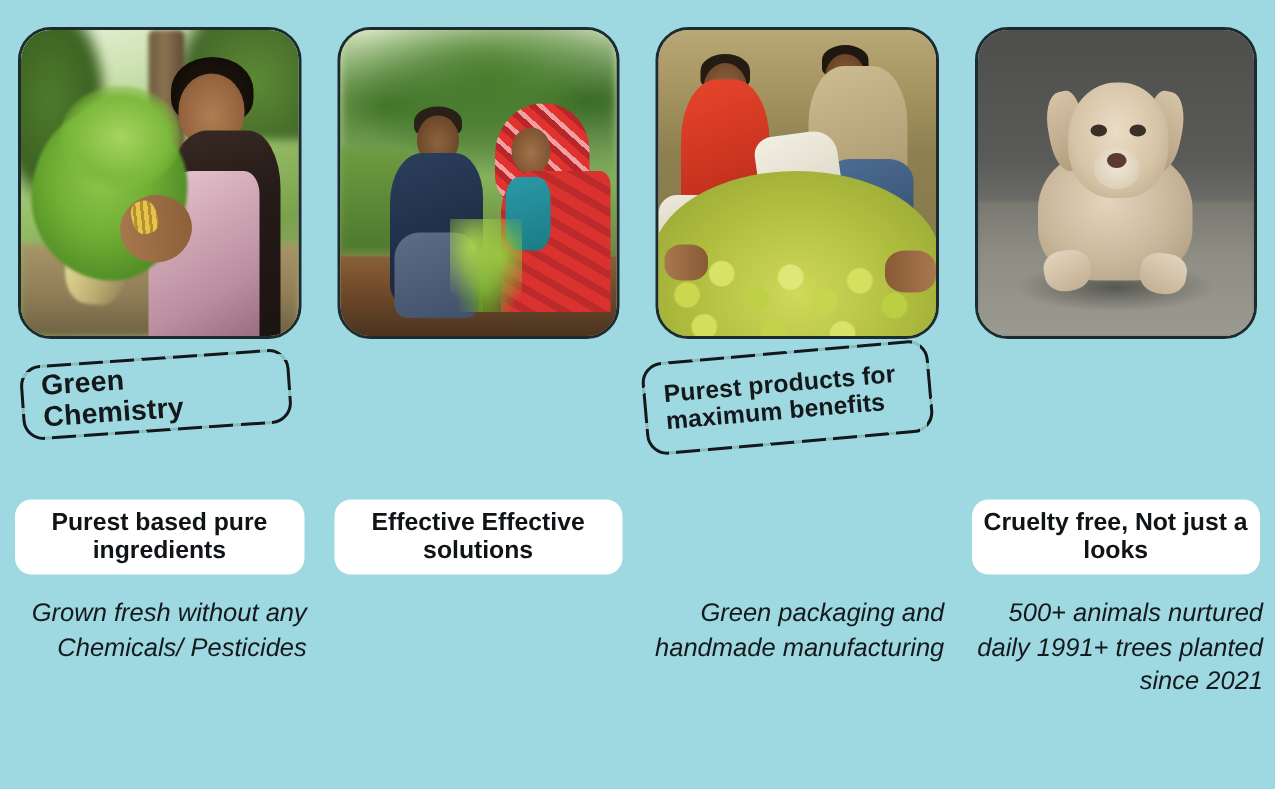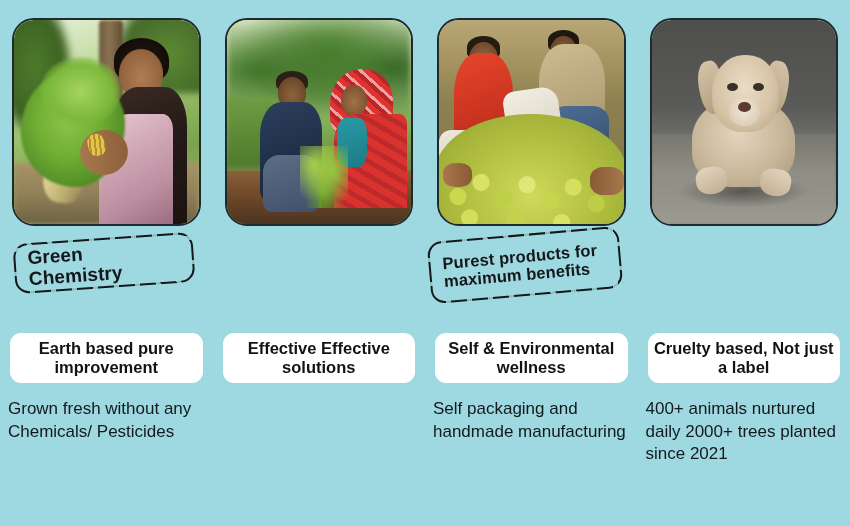--- a/index.html
+++ b/index.html
@@ -290,25 +290,26 @@
     font-size: 16.5px;
     line-height: 1.18;
   }
 
   
   .body-copy {
     position: absolute;
     top: 398px;
     left: 8px;
     right: 8px;
-    text-align: left;
+    text-align: right;
     color: #14191c;
     font-size: 17px;
     line-height: 1.33;
     font-weight: 400;
+    font-style: italic;
   }
 </style>
 </head>
 <body>
 
 <div class="infographic">
   <div class="columns">
 
     <div class="column">
       <div class="photo-card">
@@ -328,21 +329,21 @@
           <div class="ph-layer p1-arm"></div>
           <div class="ph-layer p1-bangles"></div>
         </div>
       </div>
 
       <div class="stamp stamp-1">
         <span class="stamp-text">Green Chemistry</span>
       </div>
 
       <div class="pill">
-        <span>Earth based pure improvement</span>
+        <span>Purest based pure ingredients</span>
       </div>
 
       <div class="body-copy">Grown fresh without any Chemicals/ Pesticides</div>
     </div>
 
     <div class="column">
       <div class="photo-card">
         <div class="photo">
           <div class="ph-layer p2-sky"></div>
           <div class="ph-layer p2-trees"></div>
@@ -383,25 +384,22 @@
           <div class="ph-layer p3-boyKhaki"></div>
           <div class="ph-layer p3-jeans"></div>
           <div class="ph-layer p3-sack"></div>
           <div class="ph-layer p3-sack2"></div>
           <div class="ph-layer p3-fruitpile"></div>
           <div class="ph-layer p3-handL"></div>
           <div class="ph-layer p3-handR"></div>
         </div>
       </div>
 
-      <div class="pill">
-        <span>Self &amp; Environmental wellness</span>
-      </div>
-
-      <div class="body-copy">Self packaging and handmade manufacturing</div>
+
+      <div class="body-copy">Green packaging and handmade manufacturing</div>
     </div>
 
     <div class="column">
       <div class="photo-card">
         <div class="photo">
           <div class="ph-layer p4-bg"></div>
           <div class="ph-layer p4-floor"></div>
           <div class="ph-layer p4-shadow"></div>
           <div class="ph-layer p4-body"></div>
           <div class="ph-layer p4-earL"></div>
@@ -410,20 +408,20 @@
           <div class="ph-layer p4-eyeL"></div>
           <div class="ph-layer p4-eyeR"></div>
           <div class="ph-layer p4-muzzle"></div>
           <div class="ph-layer p4-nose"></div>
           <div class="ph-layer p4-pawL"></div>
           <div class="ph-layer p4-pawR"></div>
         </div>
       </div>
 
       <div class="pill">
-        <span>Cruelty based, Not just a label</span>
-      </div>
-
-      <div class="body-copy">400+ animals nurtured daily 2000+ trees planted since 2021</div>
+        <span>Cruelty free, Not just a looks</span>
+      </div>
+
+      <div class="body-copy">500+ animals nurtured daily 1991+ trees planted since 2021</div>
     </div>
 
   </div>
 </div>
 
 </body></html>

